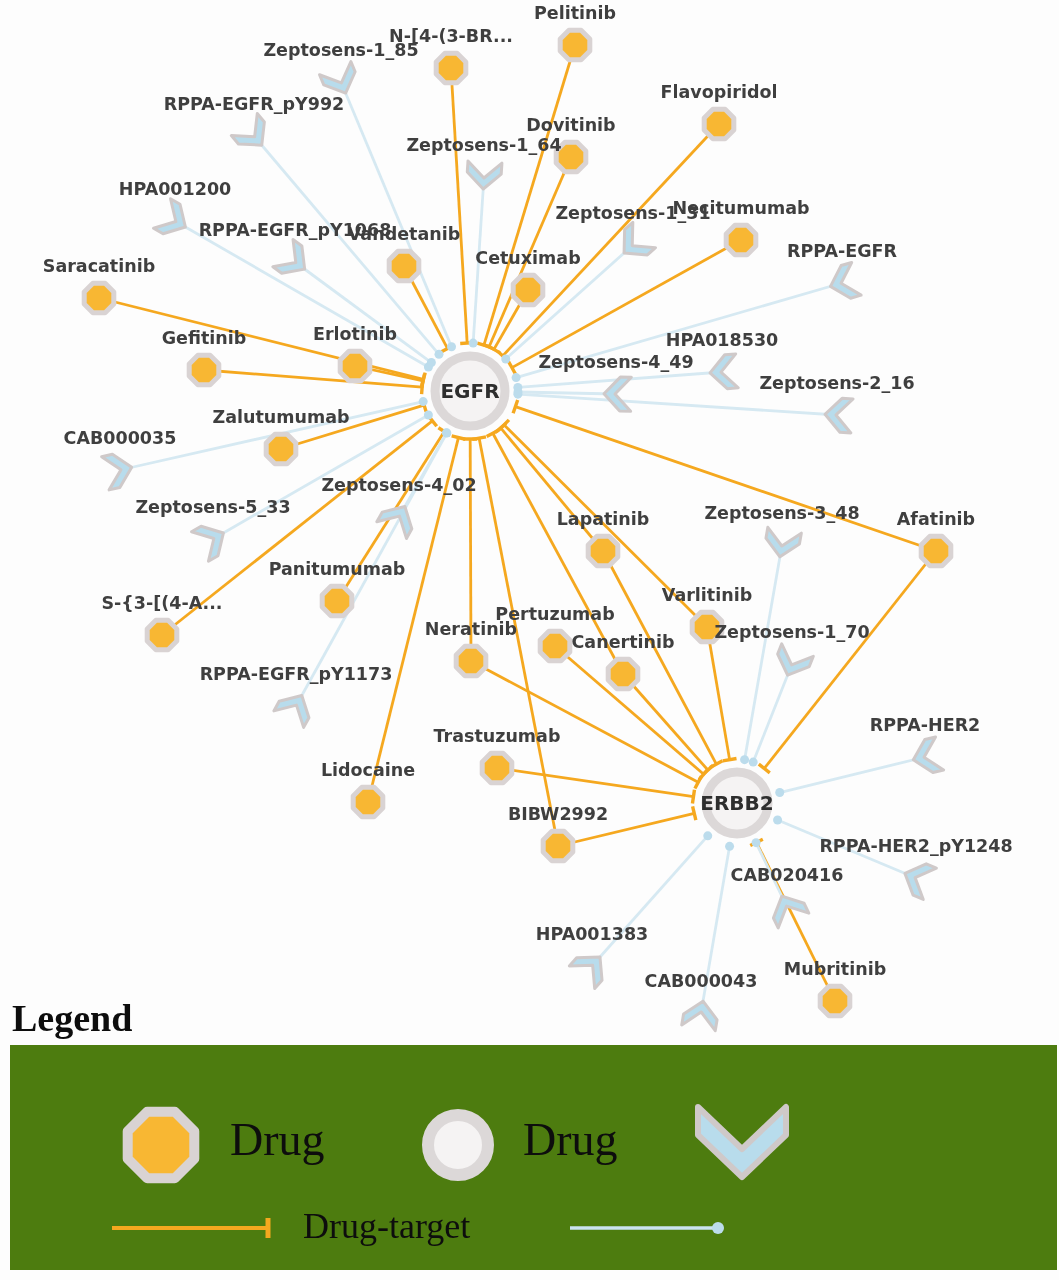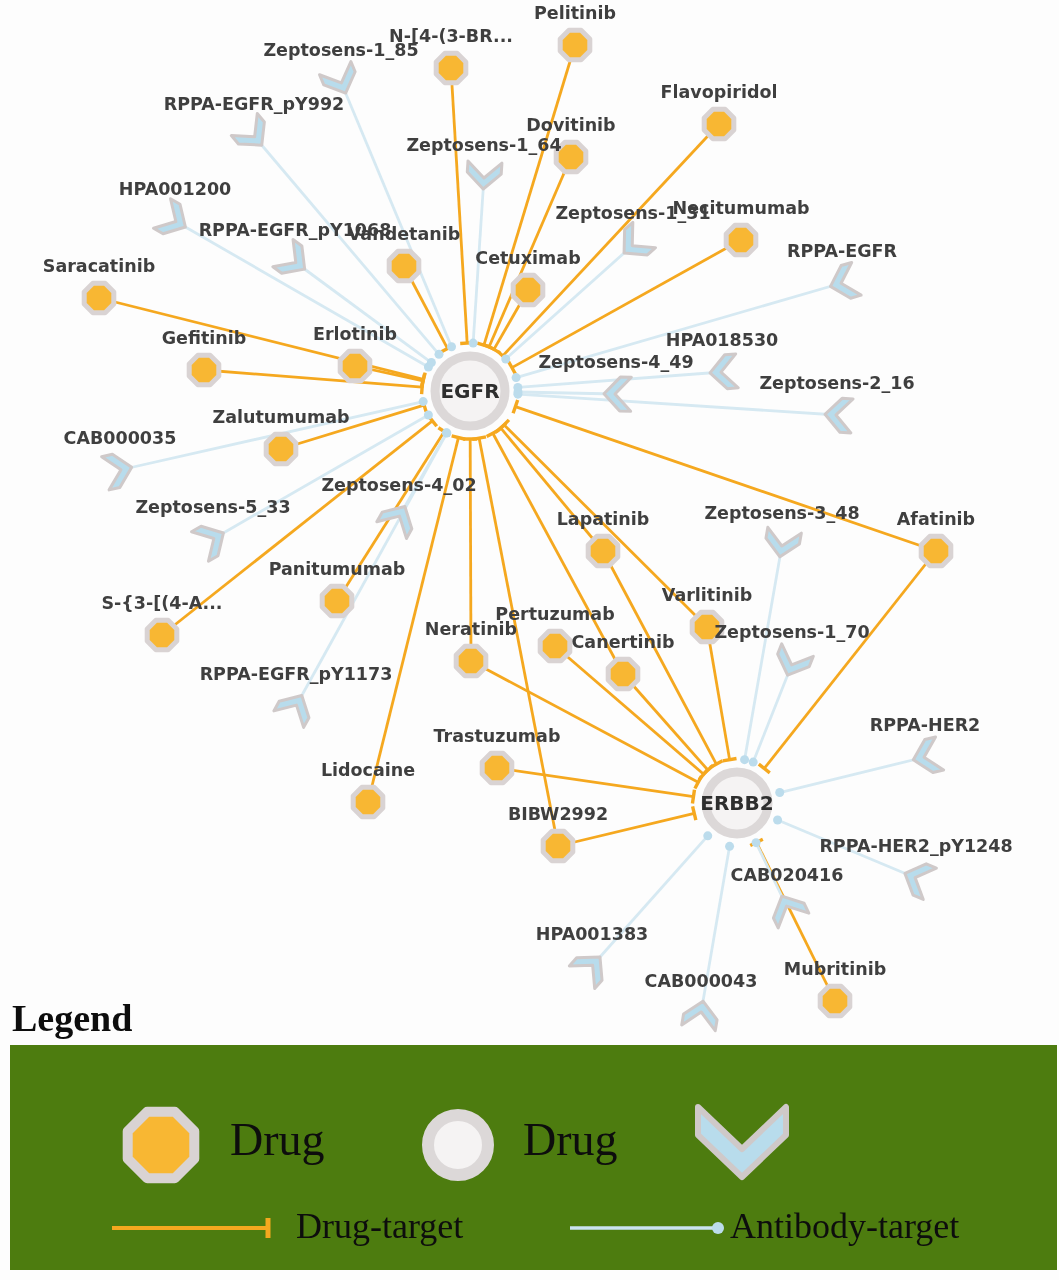--- a/index.html
+++ b/index.html
@@ -430,22 +430,21 @@
     <div class="lg-abs lg-item-label" style="left:505px;top:60px">Drug</div>
 
     <svg class="lg-abs" style="left:672px;top:48px" width="104" height="92">
       <path d="M 8 6 L 52 48 L 96 6 L 96 34 L 52 76 L 8 34 Z" fill="#B8DCEC" stroke="#CFC9C9" stroke-width="6" stroke-linejoin="round"></path>
     </svg>
 
     <svg class="lg-abs" style="left:90px;top:162px" width="180" height="26">
       <line x1="4" y1="13" x2="160" y2="13" stroke="#F5A81F" stroke-width="4"></line>
       <line x1="160" y1="3" x2="160" y2="23" stroke="#F5A81F" stroke-width="5"></line>
     </svg>
-    <div class="lg-abs lg-edge-label" style="left:278px;top:152px">Drug-target</div>
+    <div class="lg-abs lg-edge-label" style="left:285px;top:152px">Drug-target</div>
 
     <svg class="lg-abs" style="left:548px;top:162px" width="170" height="26">
       <line x1="4" y1="13" x2="150" y2="13" stroke="#CBE4F0" stroke-width="3.5"></line>
       <circle cx="152" cy="13" r="6" fill="#BCDCEC"></circle>
     </svg>
-    <div class="lg-abs lg-edge-label" style="left:712px;top:152px">Antibody-target</div>
 
   </div>
 </div>
 
 </body></html>

